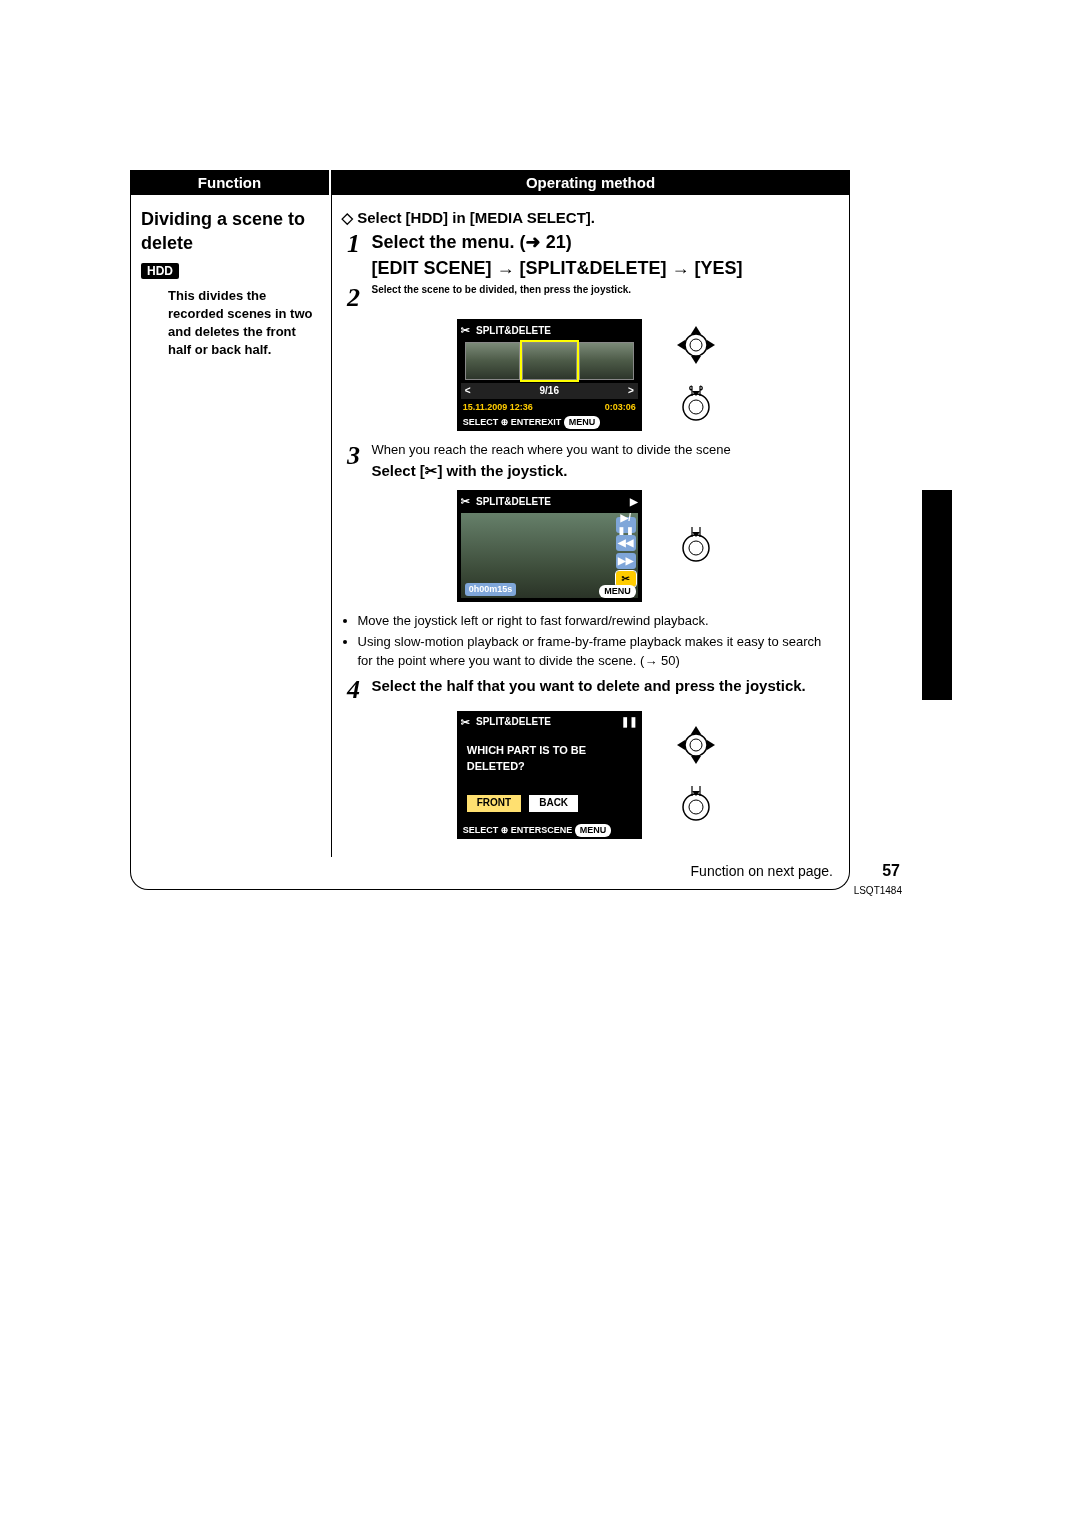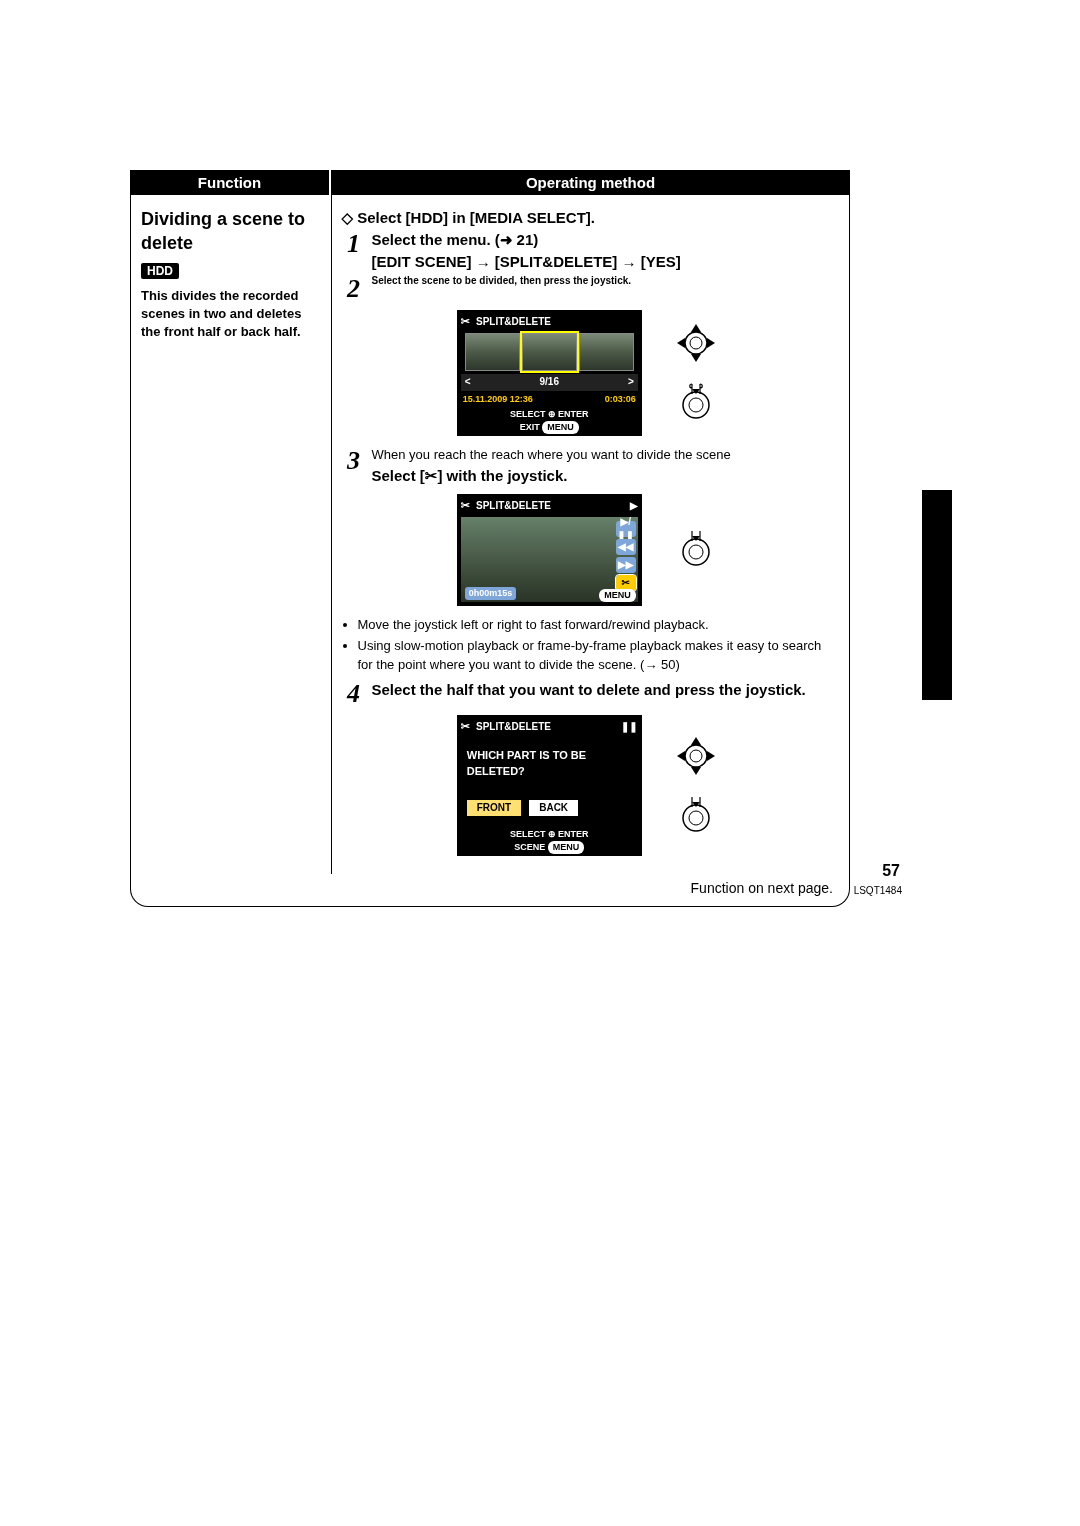--- a/index.html
+++ b/index.html
@@ -53,41 +53,42 @@
     font-size: 12px;
     font-weight: bold;
     padding: 1px 6px;
     border-radius: 2px;
     margin-bottom: 8px;
   }
   .fn-desc {
     font-size: 13px;
     font-weight: bold;
     line-height: 1.4;
+    margin-left: 27px;
   }
   .col-left {
     width: 200px;
     border-right: 1.5px solid #000;
   }
   .op-col { line-height: 1.45; }
   .diamond { font-family: Arial; }
   .step-line { display: flex; align-items: flex-start; margin-bottom: 2px; }
   .step-num {
     font-family: "Times New Roman", serif;
     font-style: italic;
     font-weight: bold;
     font-size: 26px;
     min-width: 24px;
     text-align: center;
     line-height: 1;
     padding-top: 2px;
   }
   .step-body { flex: 1; padding-left: 6px; }
   .bold { font-weight: bold; }
-  .menu-path { font-weight: bold; font-size: 15px; }
+  .menu-path { font-weight: bold; font-size: 18px; }
   .sel-hdd { font-weight: bold; font-size: 15px; }
   .note-list { list-style: disc; padding-left: 16px; font-size: 13px; }
   .note-list li { margin-bottom: 2px; }
   .continued { text-align: right; font-size: 14px; padding: 6px 16px 10px 0; }
 
   .screenshot-row {
     display: flex;
     align-items: center;
     justify-content: center;
     margin: 8px 0 10px 0;
@@ -104,21 +105,21 @@
   .ms-title { display: flex; align-items: center; justify-content: flex-start; gap: 6px; font-size: 10px; padding-bottom: 3px;}
   .scissors { font-size: 11px; }
   .ms-photos {
     display: flex; gap: 2px; justify-content: center; margin-bottom: 3px;
   }
   .ms-photos .ph { width: 55px; height: 38px; background: linear-gradient(180deg,#7b8a78 0,#4c5a47 50%,#2d362b 100%); border:1px solid #888;}
   .ms-photos .ph.sel { outline: 2px solid #ff0; }
   .ms-nav { display:flex; justify-content:space-between; font-size:10px; padding:1px 4px; background:#222; margin-bottom:2px;}
   .ctr { color:#fff; }
   .ms-meta { display:flex; justify-content:space-between; color:#fc0; font-size:9px; padding:0 2px;}
-  .ms-bottom { display:flex; justify-content:flex-start; font-size:9px; padding:2px 2px 0 2px;flex-direction:column;}
+  .ms-bottom { display:flex; justify-content:flex-start; font-size:9px; padding:2px 2px 0 2px;}
   .pill { display:inline-block; background:#fff; color:#000; border-radius:6px; padding:0 5px; font-size:9px;}
 
   .mini-screen.play {
     padding: 4px 4px 2px 4px;
   }
   .play-body { position:relative; height:85px; background: linear-gradient(180deg,#66806a 0,#3b4a38 70%,#2a3327 100%); margin-bottom:2px;}
   .play-icons-right {
     position:absolute; right:2px; top:4px; display:flex; flex-direction:column; gap:2px;
   }
   .play-icons-right .ic { width:20px; height:16px; background:#7fa6d9; border-radius:3px; display:flex; align-items:center; justify-content:center; color:#fff; font-size:10px;}

